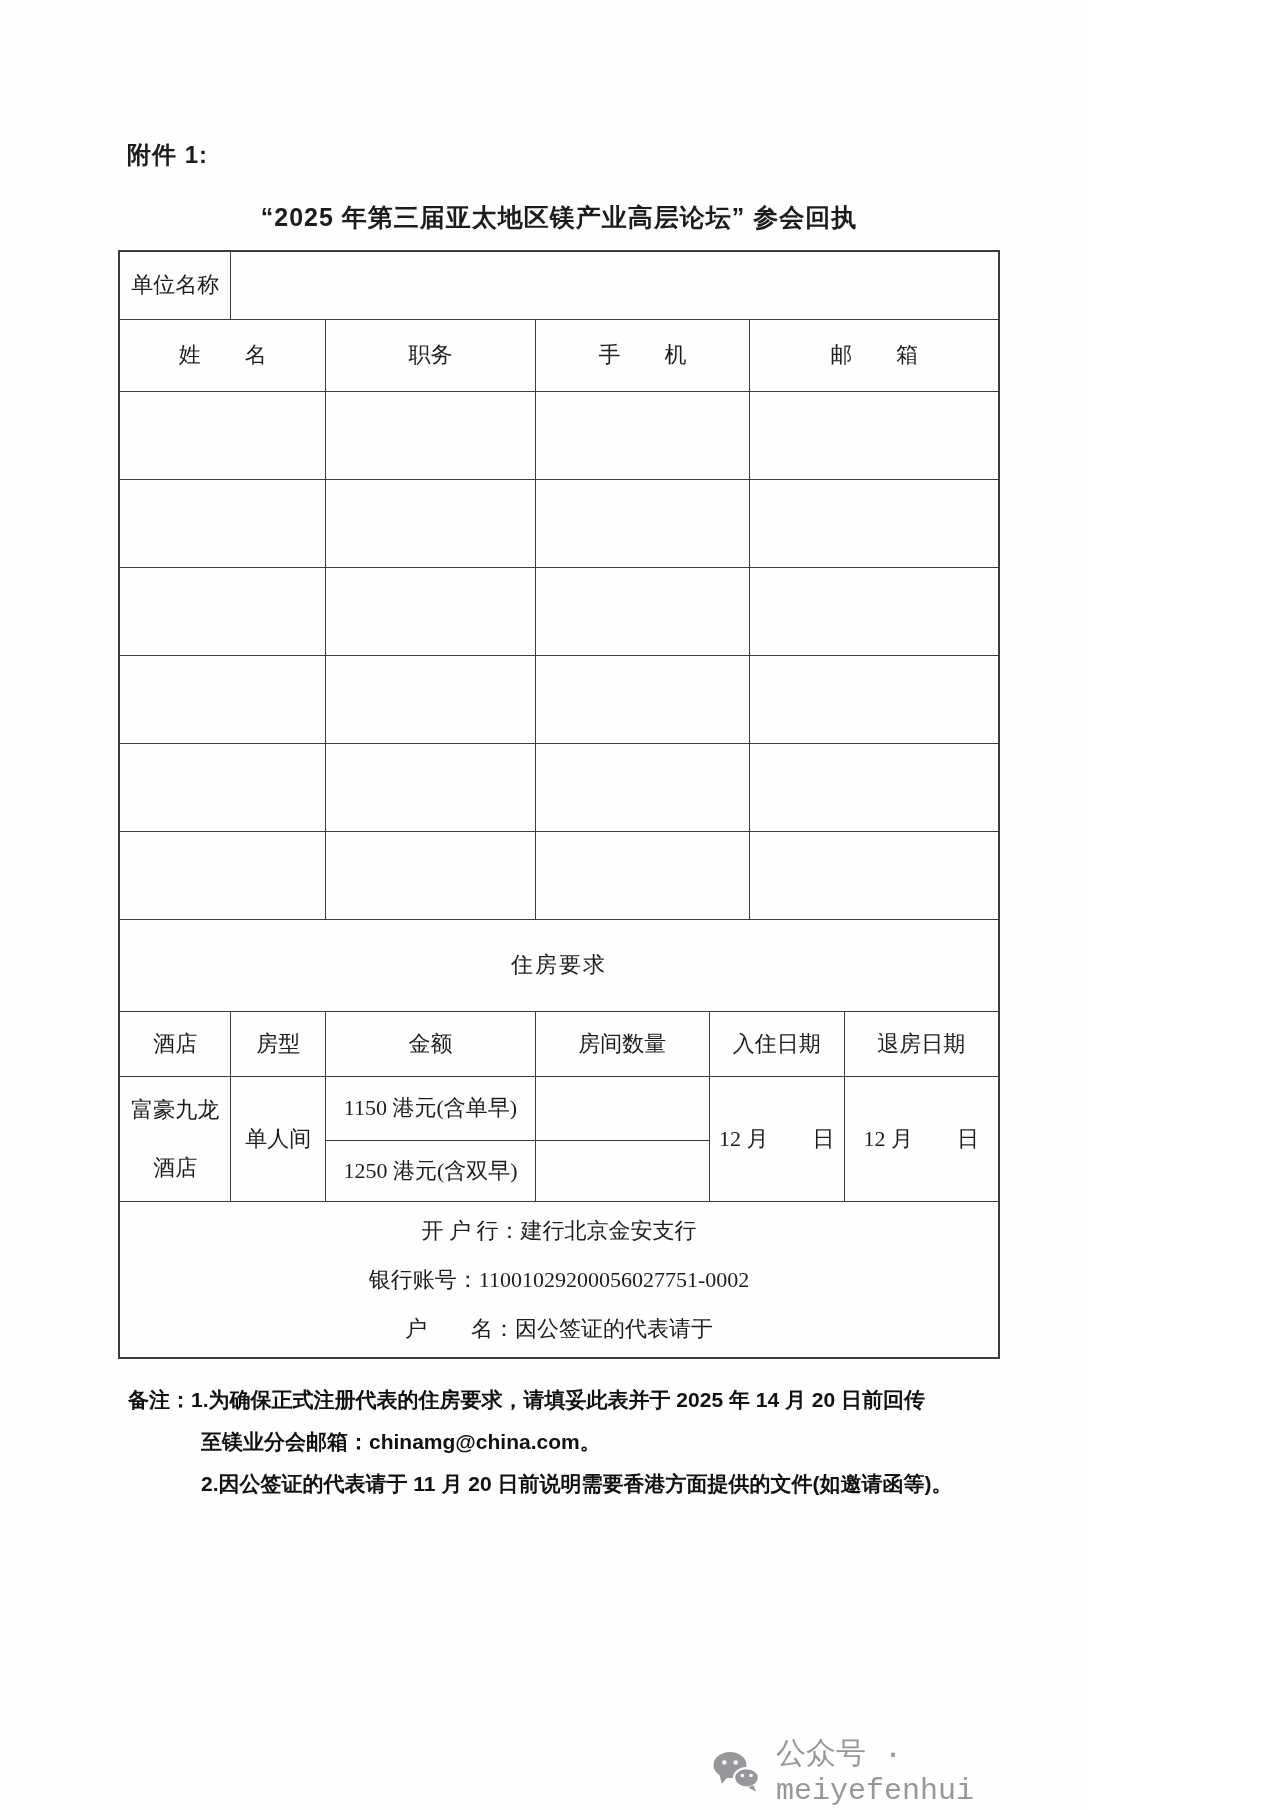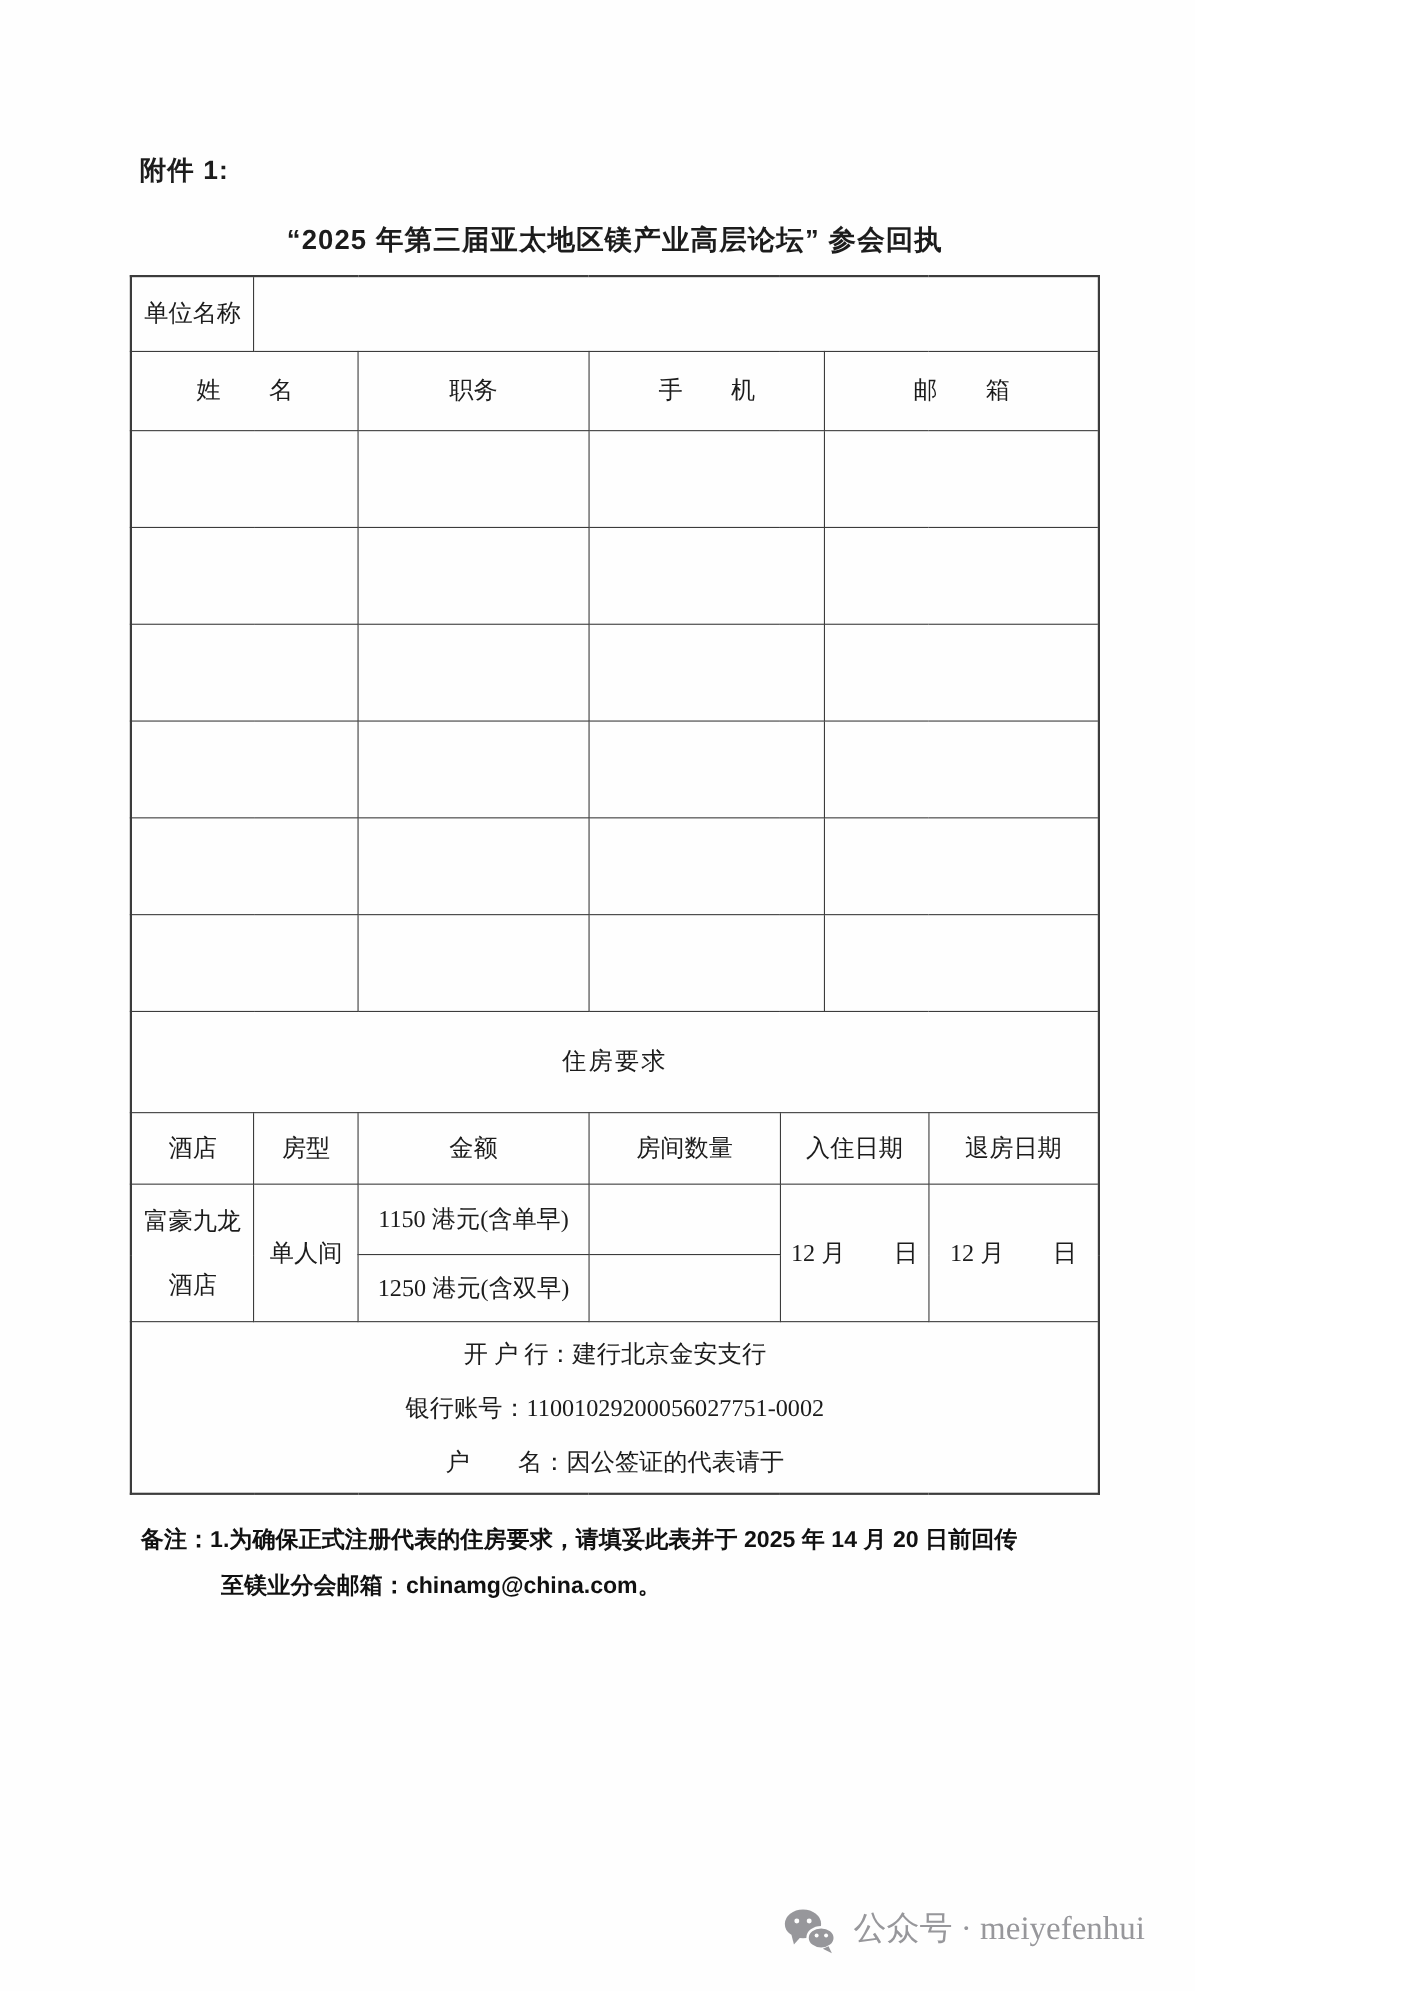--- a/index.html
+++ b/index.html
@@ -36,22 +36,22 @@
 
   .notes{
     position:absolute; left:128px; top:1379px; width:900px;
     font-family:"Liberation Sans","DejaVu Sans",sans-serif;
     font-weight:700; font-size:21px; line-height:42px; color:#111;
   }
   .notes .indent{ padding-left:73px; }
 
   .watermark{
     position:absolute; left:712px; top:1733px;
-    display:flex; gap:16px;
-    color:#97979b; font-family:Liberation Serif, serif;
+    display:flex; align-items:center; gap:16px;
+    color:#97979b; font-family:Liberation Mono, monospace;
     font-size:30px; font-weight:400;
   }
   .watermark svg{ display:block; }
 </style>
 </head>
 <body>
 
 <div class="page">
 
   <div class="attachment-label">附件 1:</div>
@@ -154,20 +154,21 @@
         <div>银行账号：11001029200056027751-0002</div>
         <div>户　　名：因公签证的代表请于</div>
       </td>
     </tr>
   </tbody>
     </table>
 
   <div class="notes">
     <div>备注：1.为确保正式注册代表的住房要求，请填妥此表并于 2025 年 14 月 20 日前回传</div>
     <div class="indent">至镁业分会邮箱：chinamg@china.com。</div>
+    <div class="indent">2.因公签证的代表请于 11 月 20 日前说明需要香港方面提供的文件(如邀请函等)。</div>
   </div>
 
   <div class="watermark">
     <span>
       <svg width="48" height="44" viewBox="0 0 64 56" xmlns="http://www.w3.org/2000/svg">
         <ellipse cx="24" cy="20" rx="22" ry="17.5" fill="#97979b"></ellipse>
         <polygon points="10,33 13,45 22,35" fill="#97979b"></polygon>
         <circle cx="16.5" cy="16.5" r="3" fill="#fefefe"></circle>
         <circle cx="31.5" cy="16.5" r="3" fill="#fefefe"></circle>
         <ellipse cx="46" cy="37" rx="16.5" ry="13" fill="#97979b" stroke="#fefefe" stroke-width="3"></ellipse>

